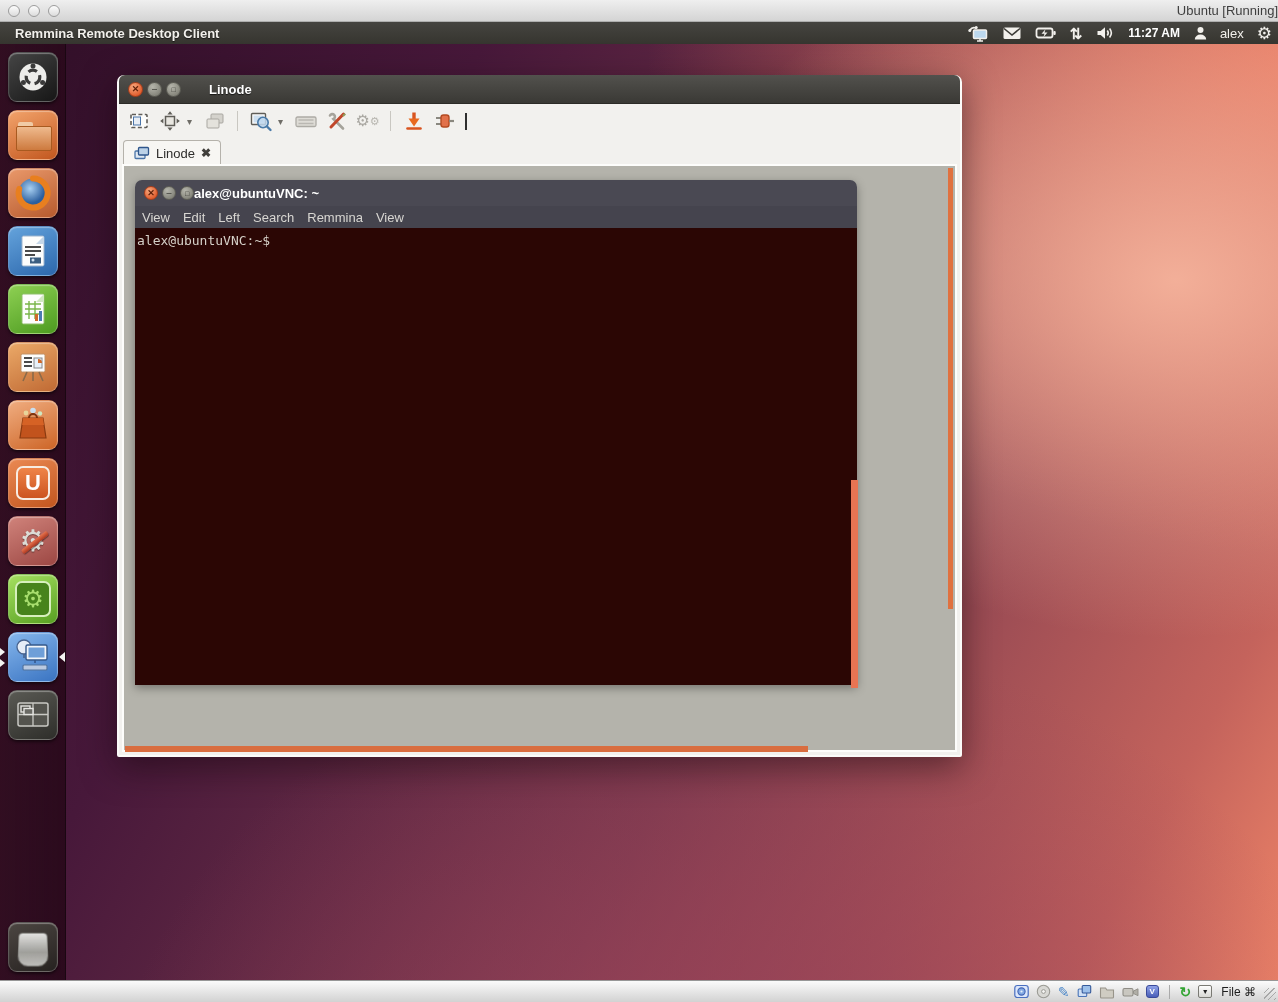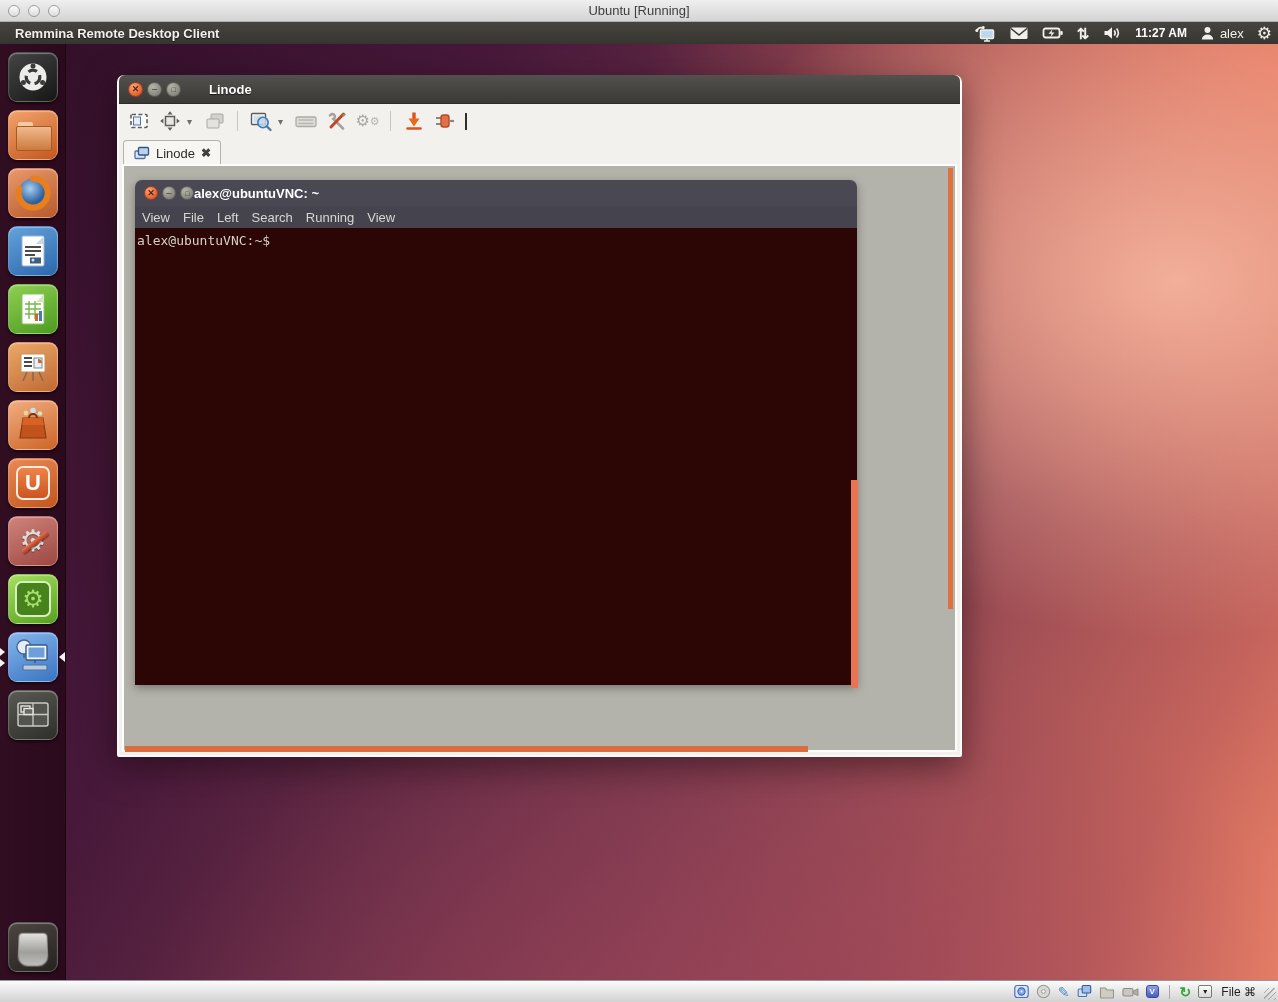--- a/index.html
+++ b/index.html
@@ -12,32 +12,32 @@
               linear-gradient(118deg, #2f0e26 0%, #47183a 28%, #7c3a4e 60%, #c4635c 88%, #ef8568 100%);
             }
 
   
   .vm-titlebar { position:absolute; top:0; left:0; right:0; height:22px;
     background:linear-gradient(#efefef,#d4d4d4); border-bottom:1px solid #aeaeae;
     display:flex; align-items:center; }
   .mac-circles { display:flex; gap:8px; margin-left:8px; }
   .mac-circle { width:12px; height:12px; border-radius:50%; border:1.5px solid #9c9c9c;
     background:linear-gradient(#fdfdfd,#dcdcdc); }
-  .vm-title { position:absolute; left:0; right:0; text-align:center; font-size:13px; color:#3e3e3e; }
+  .vm-title { position:absolute; left:0; right:0; text-align:right; font-size:13px; color:#3e3e3e; }
 
   
   .panel { position:absolute; top:22px; left:0; right:0; height:22px;
     background:linear-gradient(#454440,#36352f); color:#f2f0ec;
     display:flex; align-items:center; }
   .panel-apptitle { font-size:13px; font-weight:bold; margin-left:15px; text-shadow:0 1px 1px rgba(0,0,0,.6); }
   .panel-right { position:absolute; right:6px; top:0; height:22px; display:flex; align-items:center; gap:13px; }
   .panel-right svg { display:block; }
   .glyph { color:#f2f0ec; line-height:1; }
   .panel-time { font-size:12px; font-weight:bold; color:#ffffff; }
-  .panel-user { font-size:13px; color:#f2f0ec; display:flex; align-items:flex-end; gap:5px; }
+  .panel-user { font-size:13px; color:#f2f0ec; display:flex; align-items:flex-end; gap:12px; }
 
   
   .launcher { position:absolute; top:44px; left:0; width:66px; height:936px;
     background:linear-gradient(90deg,#33102396,#2b0a1d); background-color:#2e0b1e;
     border-right:1px solid rgba(0,0,0,.45); }
   .tile { position:absolute; left:8px; width:50px; height:50px; border-radius:9px;
     border:1px solid rgba(255,255,255,.22);
     box-shadow:inset 0 1px 1px rgba(255,255,255,.35), 0 2px 3px rgba(0,0,0,.5);
     display:flex; align-items:center; justify-content:center; overflow:hidden; }
   .t-dash     { top:8px;   background:linear-gradient(145deg,#454545,#161616); }
@@ -420,24 +420,24 @@
         <div class="term-titlebar">
           <div class="wbtns">
             <span class="wbtn close">✕</span>
             <span class="wbtn min">–</span>
             <span class="wbtn max">□</span>
           </div>
           <span class="term-title">alex@ubuntuVNC: ~</span>
         </div>
         <div class="term-menubar">
           <span class="term-menu-item">View</span>
-          <span class="term-menu-item">File</span>
+          <span class="term-menu-item">Edit</span>
           <span class="term-menu-item">Left</span>
           <span class="term-menu-item">Search</span>
-          <span class="term-menu-item">Running</span>
+          <span class="term-menu-item">Remmina</span>
           <span class="term-menu-item">View</span>
         </div>
         <div class="term-body">
           <span class="term-prompt">alex@ubuntuVNC:~$</span>
         </div>
       </div>
 
       <div class="art art-term-right"></div>
       <div class="art art-right-line"></div>
       <div class="art art-bottom-strip"></div>

